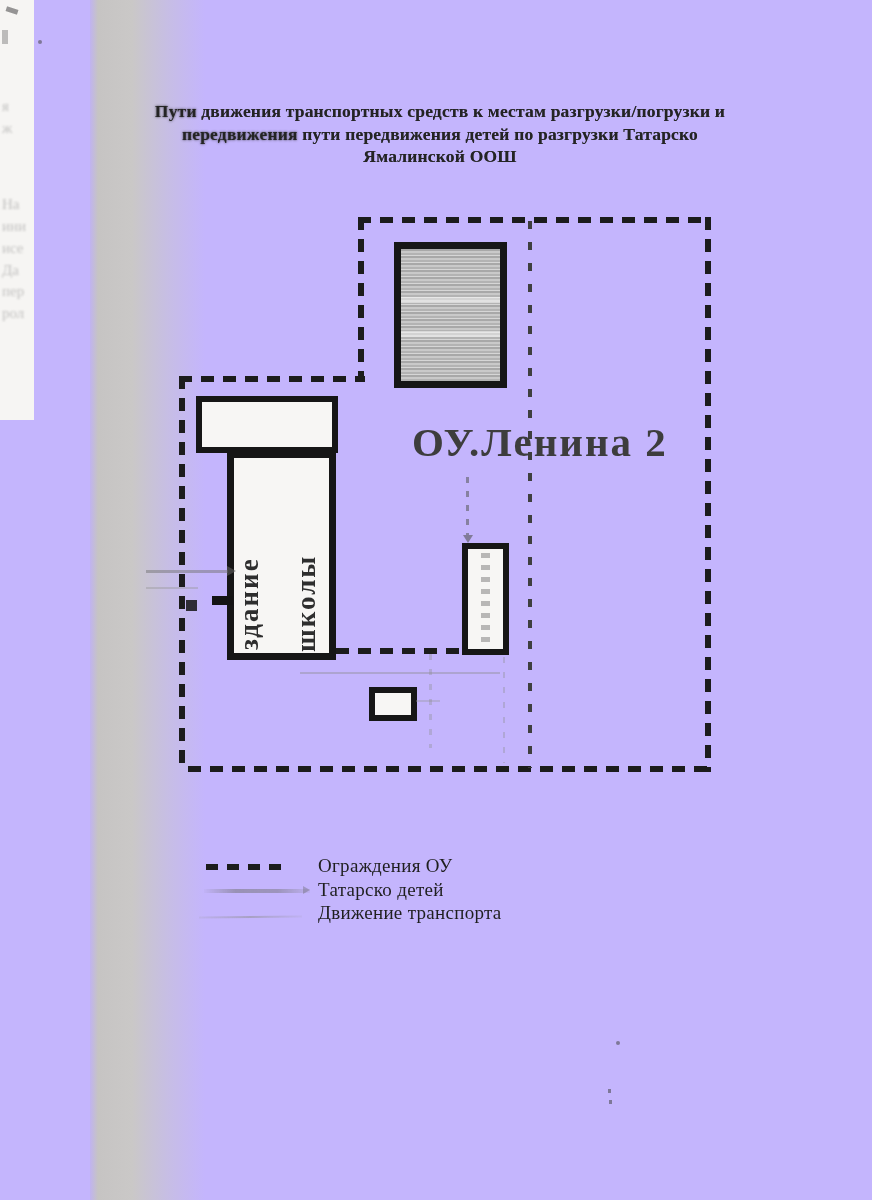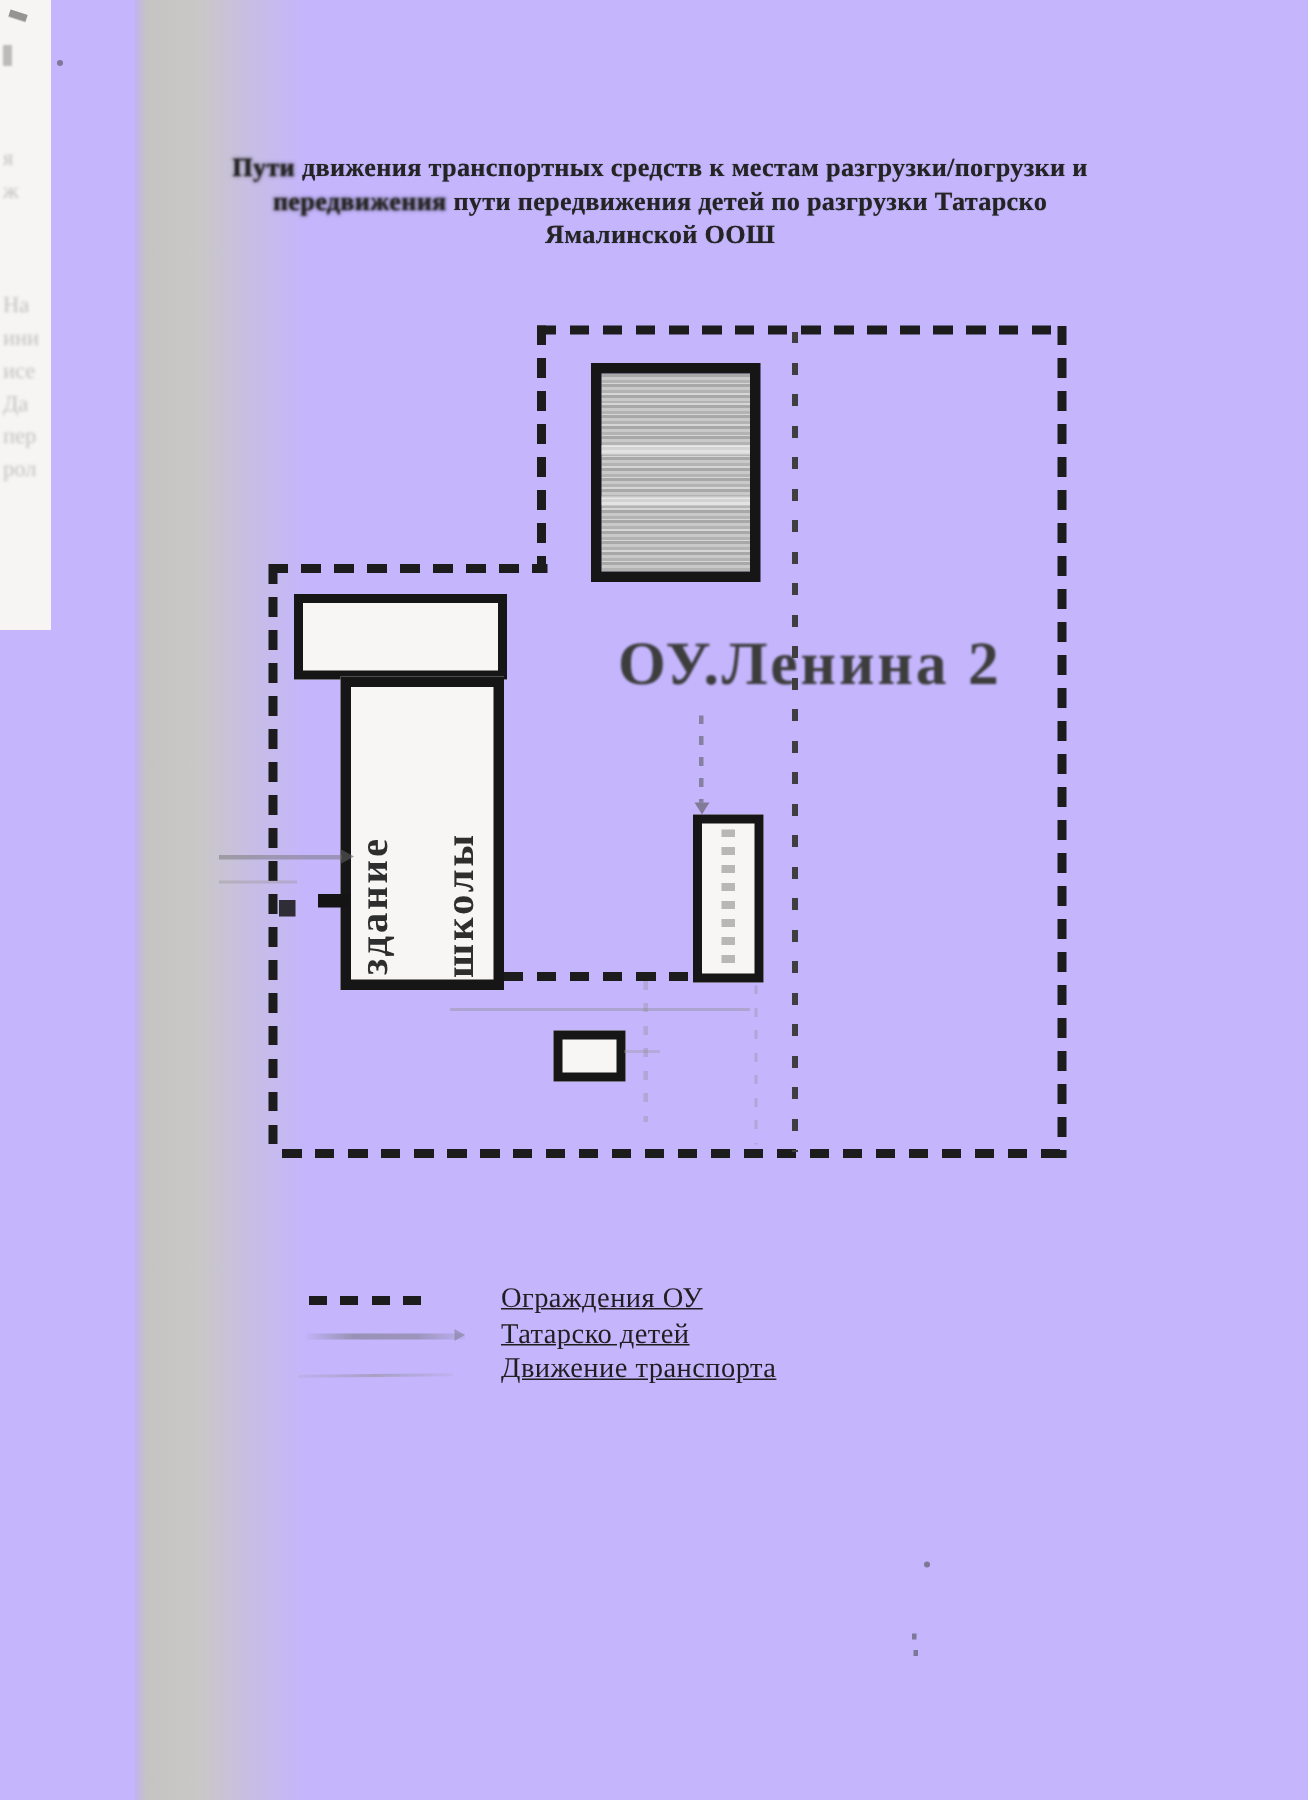--- a/index.html
+++ b/index.html
@@ -54,21 +54,21 @@
   .path-vd.lighter{background:repeating-linear-gradient(180deg,rgba(140,140,140,.35) 0 6px,transparent 6px 15px);}
   .arrow-right{position:absolute;width:0;height:0;border-top:5px solid transparent;border-bottom:5px solid transparent;border-left:9px solid rgba(95,95,95,.6);filter:blur(.3px);}
   .arrow-down{position:absolute;width:0;height:0;border-left:5px solid transparent;border-right:5px solid transparent;border-top:8px solid rgba(85,85,85,.6);filter:blur(.3px);}
   .door{position:absolute;background:#141414;}
   
   .sample-fence{position:absolute;height:6px;background:repeating-linear-gradient(90deg,#1c1c1c 0 12px,transparent 12px 21px);}
   .sample-children{position:absolute;height:4px;filter:blur(.5px);
     background:linear-gradient(90deg,rgba(140,140,140,.05),rgba(110,110,110,.5) 30%,rgba(110,110,110,.45) 70%,rgba(140,140,140,.1));}
   .sample-transport{position:absolute;height:2px;transform:rotate(-.6deg);filter:blur(.3px);
     background:linear-gradient(90deg,rgba(150,150,150,.15),rgba(140,140,140,.5),rgba(150,150,150,.1));}
-  .llabel{position:absolute;left:334px;font:400 19px "Liberation Serif",serif;color:#1f1f1f;letter-spacing:.3px;white-space:nowrap;text-decoration:underline;}
+  .llabel{position:absolute;left:318px;font:400 19px "Liberation Serif",serif;color:#1f1f1f;letter-spacing:.3px;white-space:nowrap;}
 </style>
 </head>
 <body>
 
 <div class="page">
 
   <div class="left-strip">
       <span class="frag" style="top: 98px;">я</span>
       <span class="frag" style="top: 120px;">ж</span>
       <span class="frag" style="top: 196px;">На</span>

